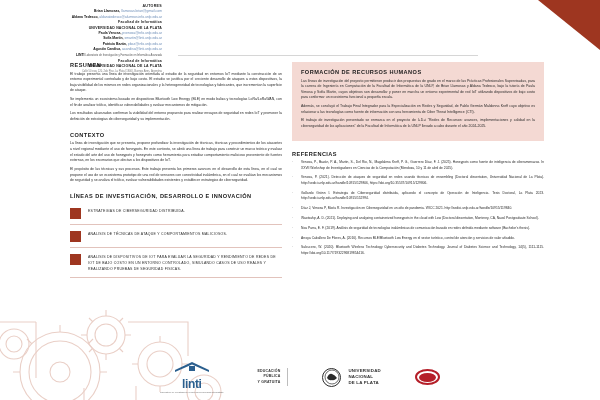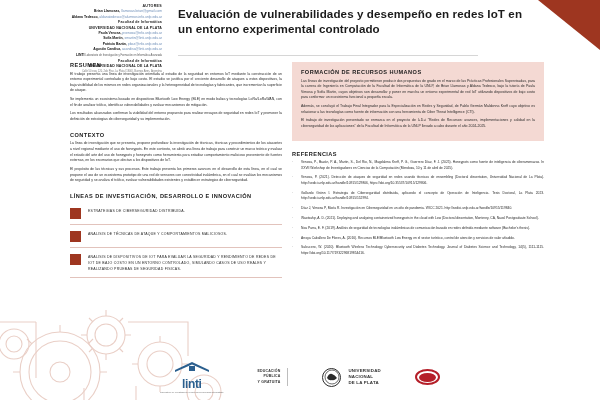--- a/index.html
+++ b/index.html
@@ -268,23 +268,20 @@
 
       <div class="lab-row">
         <span class="lab-tag">LINTI</span>
         <span>Laboratorio de Investigación y Formación en Informática Avanzada</span>
       </div>
       <div class="affil">Facultad de Informática</div>
       <div class="affil">UNIVERSIDAD NACIONAL DE LA PLATA</div>
       <div class="affil-sub">Calle 50 esq. 120, 2do Piso, La Plata (1900), Buenos Aires, Argentina</div>
     </div>
 
-    <div class="title-block">
-      <div class="poster-title">Evaluación de vulnerabilidades y desempeño en redes IoT en un entorno experimental controlado</div>
-    </div>
   </div>
   <div class="header-rule"></div>
 
   <div class="columns">
 
     <div class="col-left">
 
       <div class="section">
         <div class="section-title">RESUMEN</div>
         <div class="body-text">El trabajo presenta una línea de investigación orientada al estudio de la seguridad en entornos IoT mediante la construcción de un entorno experimental controlado y de bajo costo. El estudio se justifica por el creciente desarrollo de ataques a estos dispositivos, la baja visibilidad de los mismos en redes organizacionales y la heterogeneidad de tecnologías y fabricantes, que incrementan la superficie de ataque.</div>

